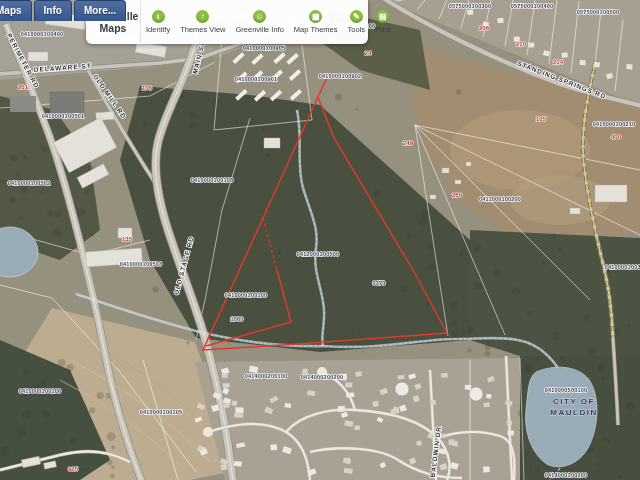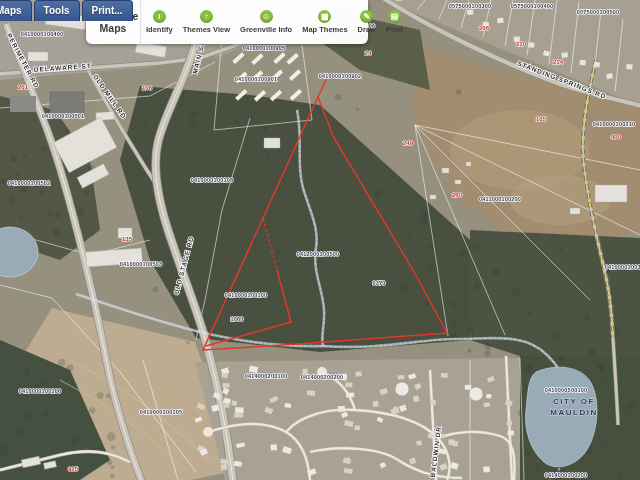--- a/index.html
+++ b/index.html
@@ -18,21 +18,21 @@
          box-shadow:0 1px 4px rgba(0,0,0,.4);display:flex;align-items:stretch;z-index:5;}
   .brand{width:50px;display:flex;align-items:center;justify-content:center;
          font-weight:bold;font-size:10.5px;color:#3a3a3a;text-align:center;
          line-height:1.15;border-right:1px solid #e2e2e2;padding:0 2px;cursor:pointer;}
   .toolbtns{display:flex;align-items:center;flex:1;}
   .toolbtn{display:flex;flex-direction:column;align-items:center;justify-content:center;
            padding:3px 5px;cursor:pointer;}
   .toolbtn .ic{width:13px;height:13px;border-radius:50%;background:var(--icon_green);
                color:#fff;font-size:8px;line-height:13px;text-align:center;font-weight:bold;
                box-shadow:inset 0 -2px 2px rgba(0,0,0,.18);}
-  .toolbtn .lb{font-size:7.5px;font-weight:bold;color:#3c3c3c;margin-top:2px;white-space:nowrap;}
+  .toolbtn .lb{font-size:7.5px;font-weight:normal;color:#3c3c3c;margin-top:2px;white-space:nowrap;}
 
   
   .road-case{stroke:#8f8b82;fill:none;}
   .road{stroke:#c9c5bb;fill:none;}
   .median{stroke:#ece9e0;stroke-width:1;fill:none;}
   .rline{stroke:rgba(255,255,255,.8);stroke-width:.7;fill:none;}
   .streamglow{stroke:rgba(255,255,255,.5);stroke-width:2.6;fill:none;}
   .stream{stroke:var(--stream_blue);stroke-width:1.3;fill:none;stroke-dasharray:3 2;}
   .red{stroke:var(--parcel_red);stroke-width:1.5;fill:none;}
   .reddash{stroke:var(--parcel_red);stroke-width:1.3;fill:none;stroke-dasharray:3 2.5;}
@@ -479,22 +479,22 @@
         <text x="368" y="55" class="lbl-a">24</text>
         <text x="484" y="30" class="lbl-a">206</text>
         <text x="521" y="46" class="lbl-a">210</text>
         <text x="558" y="64" class="lbl-a">214</text>
         <text x="541" y="121" class="lbl-a">105</text>
       </g>
   </svg>
 
   <div class="tabbar" id="tabbar">
       <div class="tab">Maps</div>
-      <div class="tab">Tools</div>
-      <div class="tab">Print...</div>
+      <div class="tab">Info</div>
+      <div class="tab">More...</div>
     </div>
 
   <div class="panel">
     <div class="brand">Greenville Maps</div>
     <div class="toolbtns" id="toolbuttons">
         <div class="toolbtn">
           <span class="ic">i</span>
           <span class="lb">Identify</span>
         </div>
         <div class="toolbtn">
@@ -504,21 +504,21 @@
         <div class="toolbtn">
           <span class="ic">☺</span>
           <span class="lb">Greenville Info</span>
         </div>
         <div class="toolbtn">
           <span class="ic">▦</span>
           <span class="lb">Map Themes</span>
         </div>
         <div class="toolbtn">
           <span class="ic">✎</span>
-          <span class="lb">Draw</span>
+          <span class="lb">Tools</span>
         </div>
         <div class="toolbtn">
           <span class="ic">▤</span>
           <span class="lb">Print</span>
         </div>
       </div>
   </div>
 
 </div>
 

